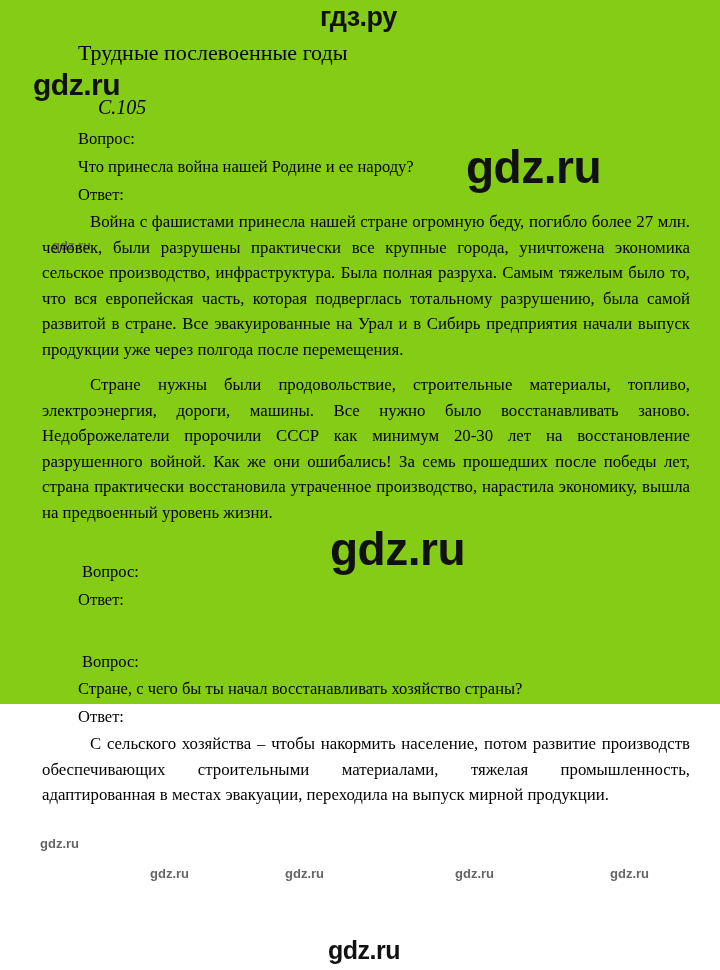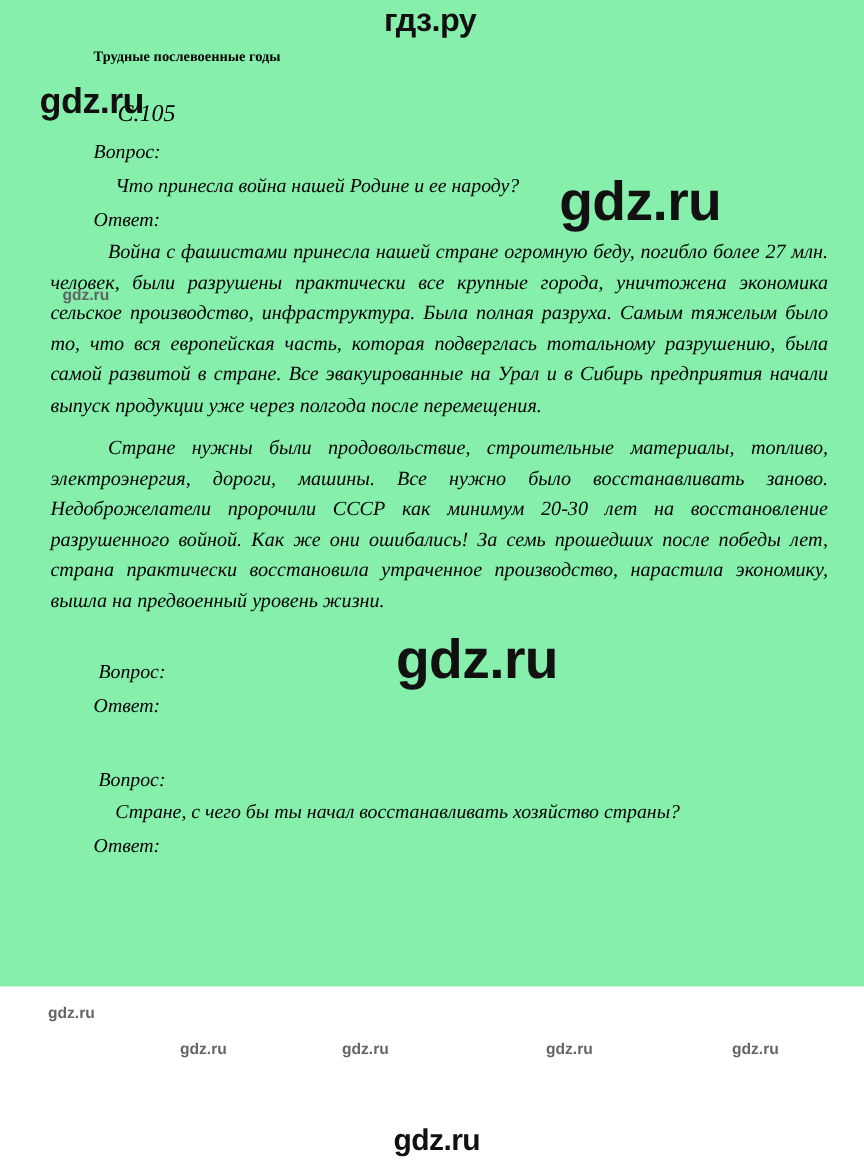--- a/index.html
+++ b/index.html
@@ -14,22 +14,22 @@
     overflow: hidden;
     font-family: "Liberation Serif", "DejaVu Serif", serif;
     color: #000000;
   }
 
   
   .page {
     position: absolute;
     inset: 0;
     width: 720px;
-    height: 822px;
-    background: #86efac;
+    height: 704px;
+    background: #84cc16;
   }
 
   
   .wm {
     position: absolute;
     font-family: "Liberation Sans", "DejaVu Sans", sans-serif;
     font-weight: bold;
     color: #111111;
     white-space: nowrap;
     letter-spacing: -0.5px;
@@ -57,59 +57,59 @@
   
   .content {
     position: absolute;
     left: 30px;
     top: 40px;
     width: 660px;
     z-index: 3;
   }
 
   .doc-title {
-    font-size: 12px;
-    font-weight: bold;
+    font-size: 22px;
+    font-weight: normal;
     margin: 0 0 26px 48px;
     line-height: 1.2;
   }
 
   .page-ref {
     font-size: 20px;
     margin: 0 0 3px 68px;
     line-height: 1.55;
     font-style: italic;
   }
 
   .label {
     font-size: 16.5px;
     margin: 0 0 2px 48px;
     line-height: 1.55;
   }
   .label.indented { margin-left: 52px; }
 
   .qtext {
     font-size: 16.5px;
-    margin: 0 0 2px 66px;
+    margin: 0 0 2px 48px;
     line-height: 1.55;
   }
 
   .para {
     font-size: 16.8px;
     line-height: 1.52;
     text-align: justify;
     text-indent: 48px;
     margin: 0 0 0 12px;
     hyphens: none;
   }
 
   .spacer-sm { height: 10px; }
   .spacer-lg { height: 34px; }
 
-  .block { position: relative; font-style: italic; }
+  .block { position: relative; }
 </style>
 </head>
 <body>
 
 <div class="page">
 
   <div class="wm wm-header">гдз.ру</div>
 
   <div class="wm wm-big-1">gdz.ru</div>
   <div class="wm wm-big-2">gdz.ru</div>
@@ -143,19 +143,20 @@
       <p class="label indented">Вопрос:</p>
       <p class="label">Ответ:</p>
     </div>
 
     <div class="spacer-lg"></div>
 
     <div class="block">
       <p class="label indented">Вопрос:</p>
       <p class="qtext">Стране, с чего бы ты начал восстанавливать хозяйство страны?</p>
       <p class="label">Ответ:</p>
+      <p class="para">С сельского хозяйства – чтобы накормить население, потом развитие производств  обеспечивающих  строительными  материалами,  тяжелая промышленность, адаптированная  в местах эвакуации,  переходила на выпуск мирной продукции.</p>
     </div>
 
   </div>
 
   <div class="wm wm-footer">gdz.ru</div>
 
 </div>
 
 </body></html>

